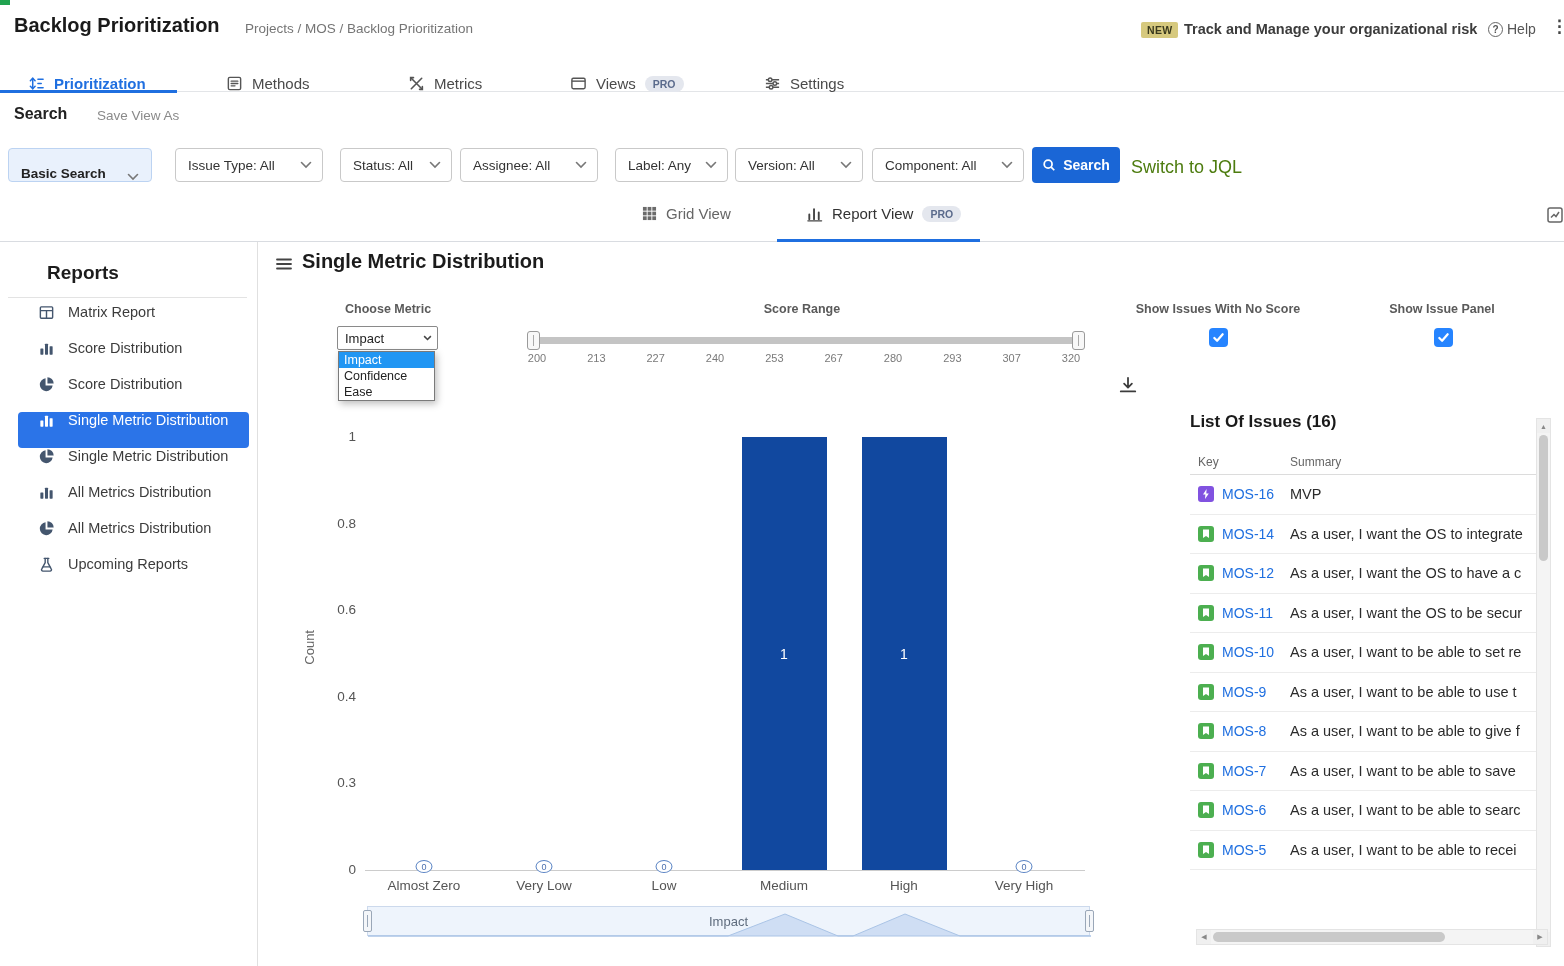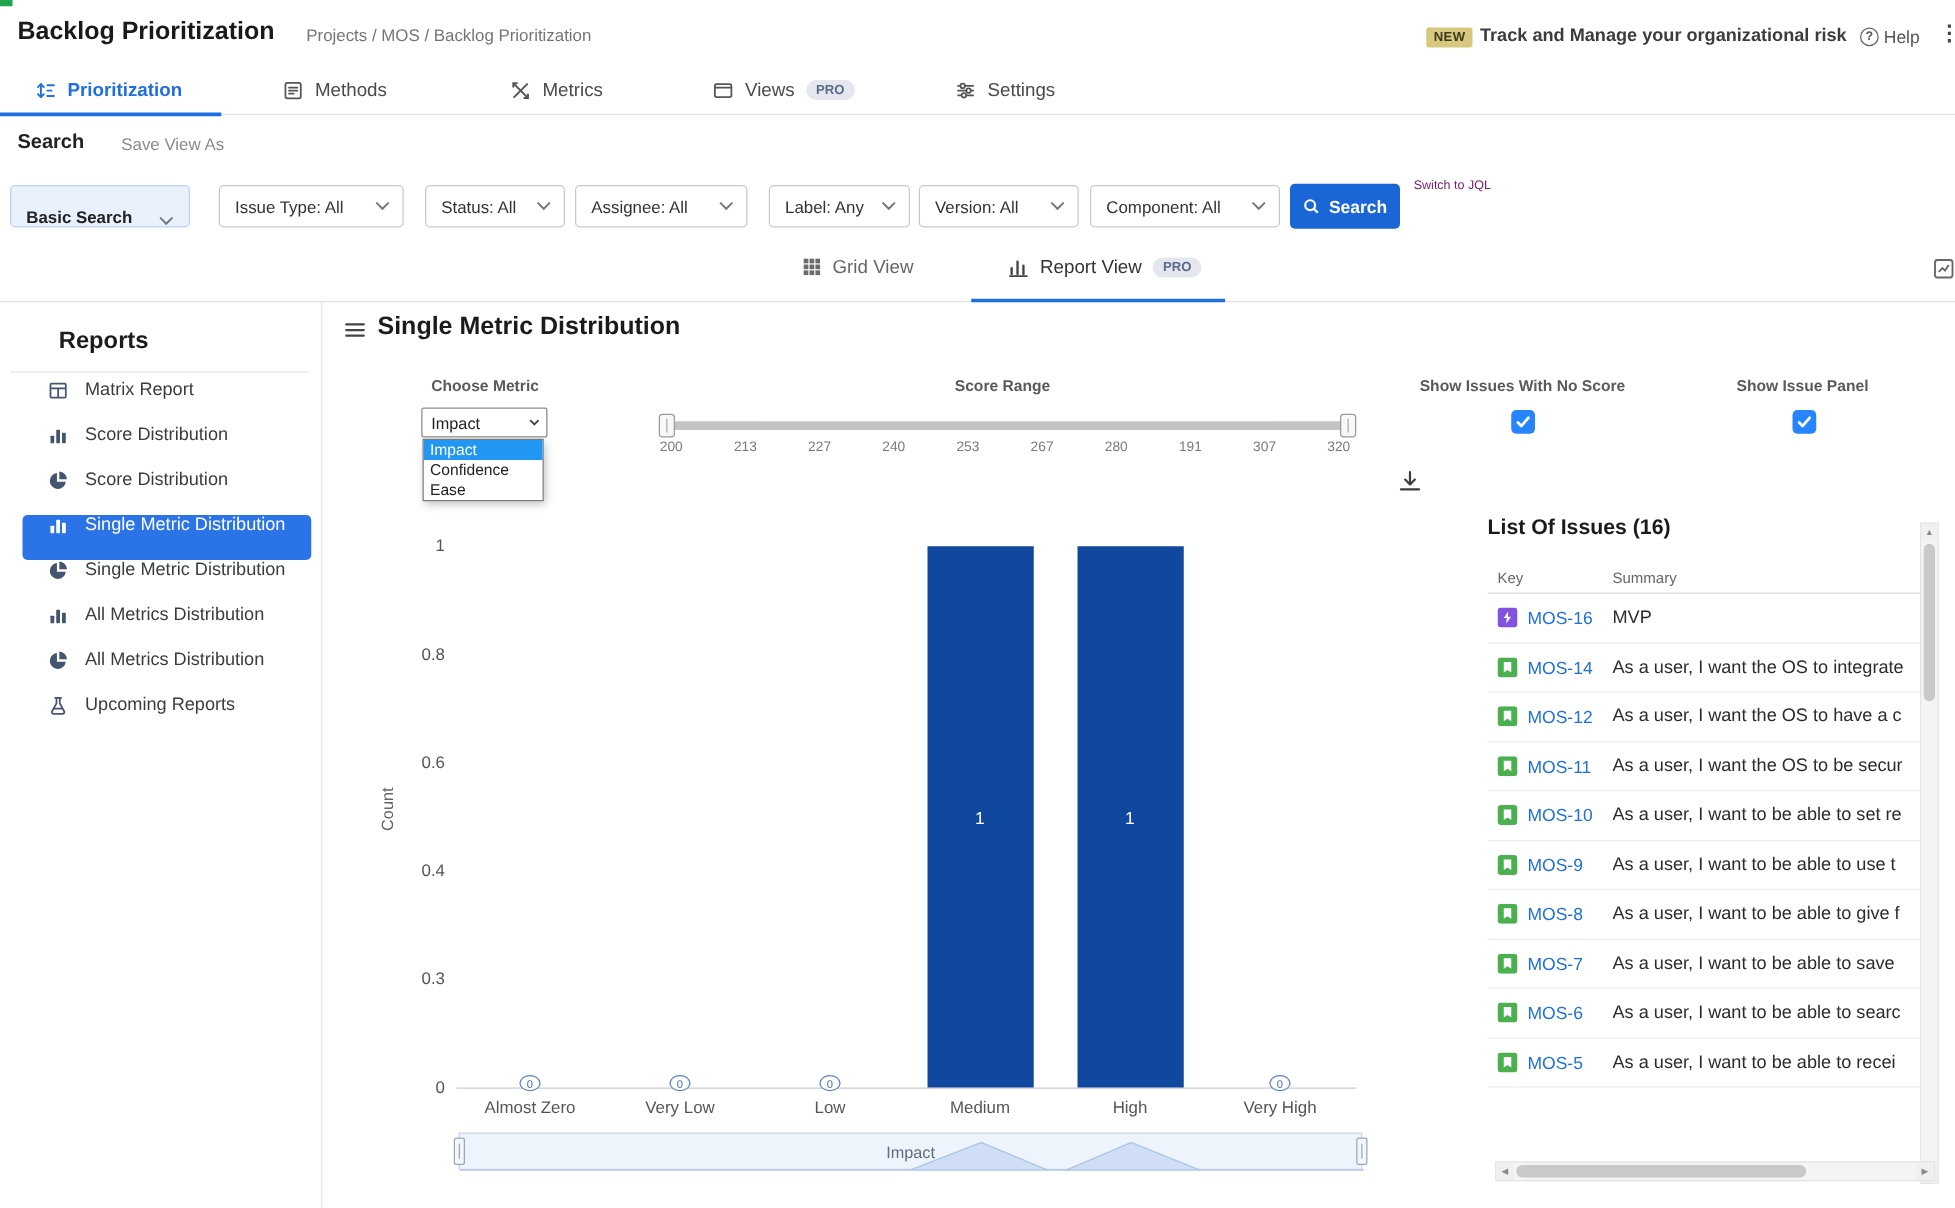--- a/index.html
+++ b/index.html
@@ -14,35 +14,35 @@
   .app-title{position:absolute;left:14px;top:14px;font-size:20px;font-weight:bold;color:#1a1a1a}
   .breadcrumb{position:absolute;left:245px;top:21px;font-size:13.5px;color:#757575}
   .new-badge{position:absolute;left:1141px;top:22px;background:#d6c97e;color:#3a3a1e;font-size:10.5px;font-weight:bold;padding:2px 6px;border-radius:2px;letter-spacing:.3px}
   .promo{position:absolute;left:1184px;top:21px;font-size:14.5px;font-weight:bold;color:#3c3c3c;cursor:pointer}
   .help{position:absolute;left:1488px;top:21px;font-size:14px;color:#555;display:flex;gap:4px;align-items:center;cursor:pointer}
   .help-q{width:15px;height:15px;border:1.4px solid #666;border-radius:50%;font-size:10px;display:flex;align-items:center;justify-content:center;font-weight:bold}
   .kebab{position:absolute;left:1551px;top:16px;font-size:17px;color:#444;font-weight:bold;cursor:pointer}
 
   
   .navbar{position:absolute;left:0;top:52px;width:100%;height:40px;border-bottom:1px solid #e3e5e8;background:#fff}
-  .tab{position:absolute;top:0;height:40px;display:flex;align-items:center;gap:9px;font-size:15px;color:#4a4a4a;cursor:pointer}
+  .tab{position:absolute;top:0;height:40px;display:flex;align-items:flex-end;gap:9px;font-size:15px;color:#4a4a4a;cursor:pointer}
   .tab .icon{color:#555}
   .tab.active{color:#1f6fe0;font-weight:bold}
   .tab.active .icon{color:#1f6fe0}
   .tab-underline{position:absolute;left:-28px;bottom:-1px;width:177px;height:3px;background:#1f6fe0}
   .pro-badge{background:#e4e7ee;color:#5b6b8c;font-size:10.5px;font-weight:bold;padding:2px 8px;border-radius:9px}
 
   
   .search-title{position:absolute;left:14px;top:105px;font-size:16px;font-weight:bold;color:#222}
   .save-view{position:absolute;left:97px;top:108px;font-size:13.5px;color:#8a8a8a;cursor:pointer}
   .basic-search{position:absolute;left:8px;top:148px;width:144px;height:34px;background:#e9f1fc;border:1px solid #bcd3f2;border-radius:4px;display:flex;align-items:flex-end;justify-content:space-between;padding:0 12px;font-size:13.5px;font-weight:bold;color:#222;cursor:pointer}
   .basic-search .icon,.chip .icon{color:#777}
   .chip{position:absolute;top:148px;height:34px;border:1px solid #c9c9c9;border-radius:4px;background:#fff;display:flex;align-items:center;justify-content:space-between;padding:0 10px 0 12px;font-size:13.5px;color:#333;cursor:pointer}
   .search-btn{position:absolute;left:1032px;top:147px;width:88px;height:36px;background:#1a66d6;border-radius:4px;color:#fff;display:flex;align-items:center;justify-content:center;gap:7px;font-size:14px;font-weight:bold;cursor:pointer;border:none}
-  .switch-jql{position:absolute;left:1131px;top:143px;font-size:10px;color:#701a75;cursor:pointer}
+  .switch-jql{position:absolute;left:1131px;top:157px;font-size:18px;color:#4d7c0f;cursor:pointer}
 
   
   .viewrow{position:absolute;left:0;top:192px;width:100%;height:50px;border-bottom:1px solid #d9dce1;background:#fff}
   .gridview{position:absolute;left:642px;top:13px;display:flex;gap:9px;align-items:center;font-size:15px;color:#666;cursor:pointer}
   .gridview .icon{color:#6b6b6b}
   .reportview{position:absolute;left:806px;top:13px;display:flex;gap:9px;align-items:center;font-size:15px;color:#333;cursor:pointer}
   .reportview .icon{color:#444}
   .report-underline{position:absolute;left:777px;bottom:-1px;width:203px;height:3px;background:#1f6fe0}
   .expand-icon{position:absolute;left:1546px;top:14px;color:#666;cursor:pointer}
 
@@ -408,21 +408,21 @@
     <span class="range-handle h-right"></span>
   </div>
   <div id="score-ticks">
       <span class="range-tick" style="left: 279px;">200</span>
       <span class="range-tick" style="left: 338.333px;">213</span>
       <span class="range-tick" style="left: 397.667px;">227</span>
       <span class="range-tick" style="left: 457px;">240</span>
       <span class="range-tick" style="left: 516.333px;">253</span>
       <span class="range-tick" style="left: 575.667px;">267</span>
       <span class="range-tick" style="left: 635px;">280</span>
-      <span class="range-tick" style="left: 694.333px;">191</span>
+      <span class="range-tick" style="left: 694.333px;">293</span>
       <span class="range-tick" style="left: 753.667px;">307</span>
       <span class="range-tick" style="left: 813px;">320</span>
     </div>
 
   <span class="ctl-label lbl-center" style="left:830px;width:260px">Show Issues With No Score</span>
   <span class="checkbox" style="left:951px">
       <span class="icon">
         <svg width="13" height="13" viewBox="0 0 14 14" fill="none" stroke="#fff" stroke-width="2.4" stroke-linecap="round" stroke-linejoin="round">
           <path d="M2.5 7.5 5.5 10.5 11.5 3.5"></path>
         </svg>

